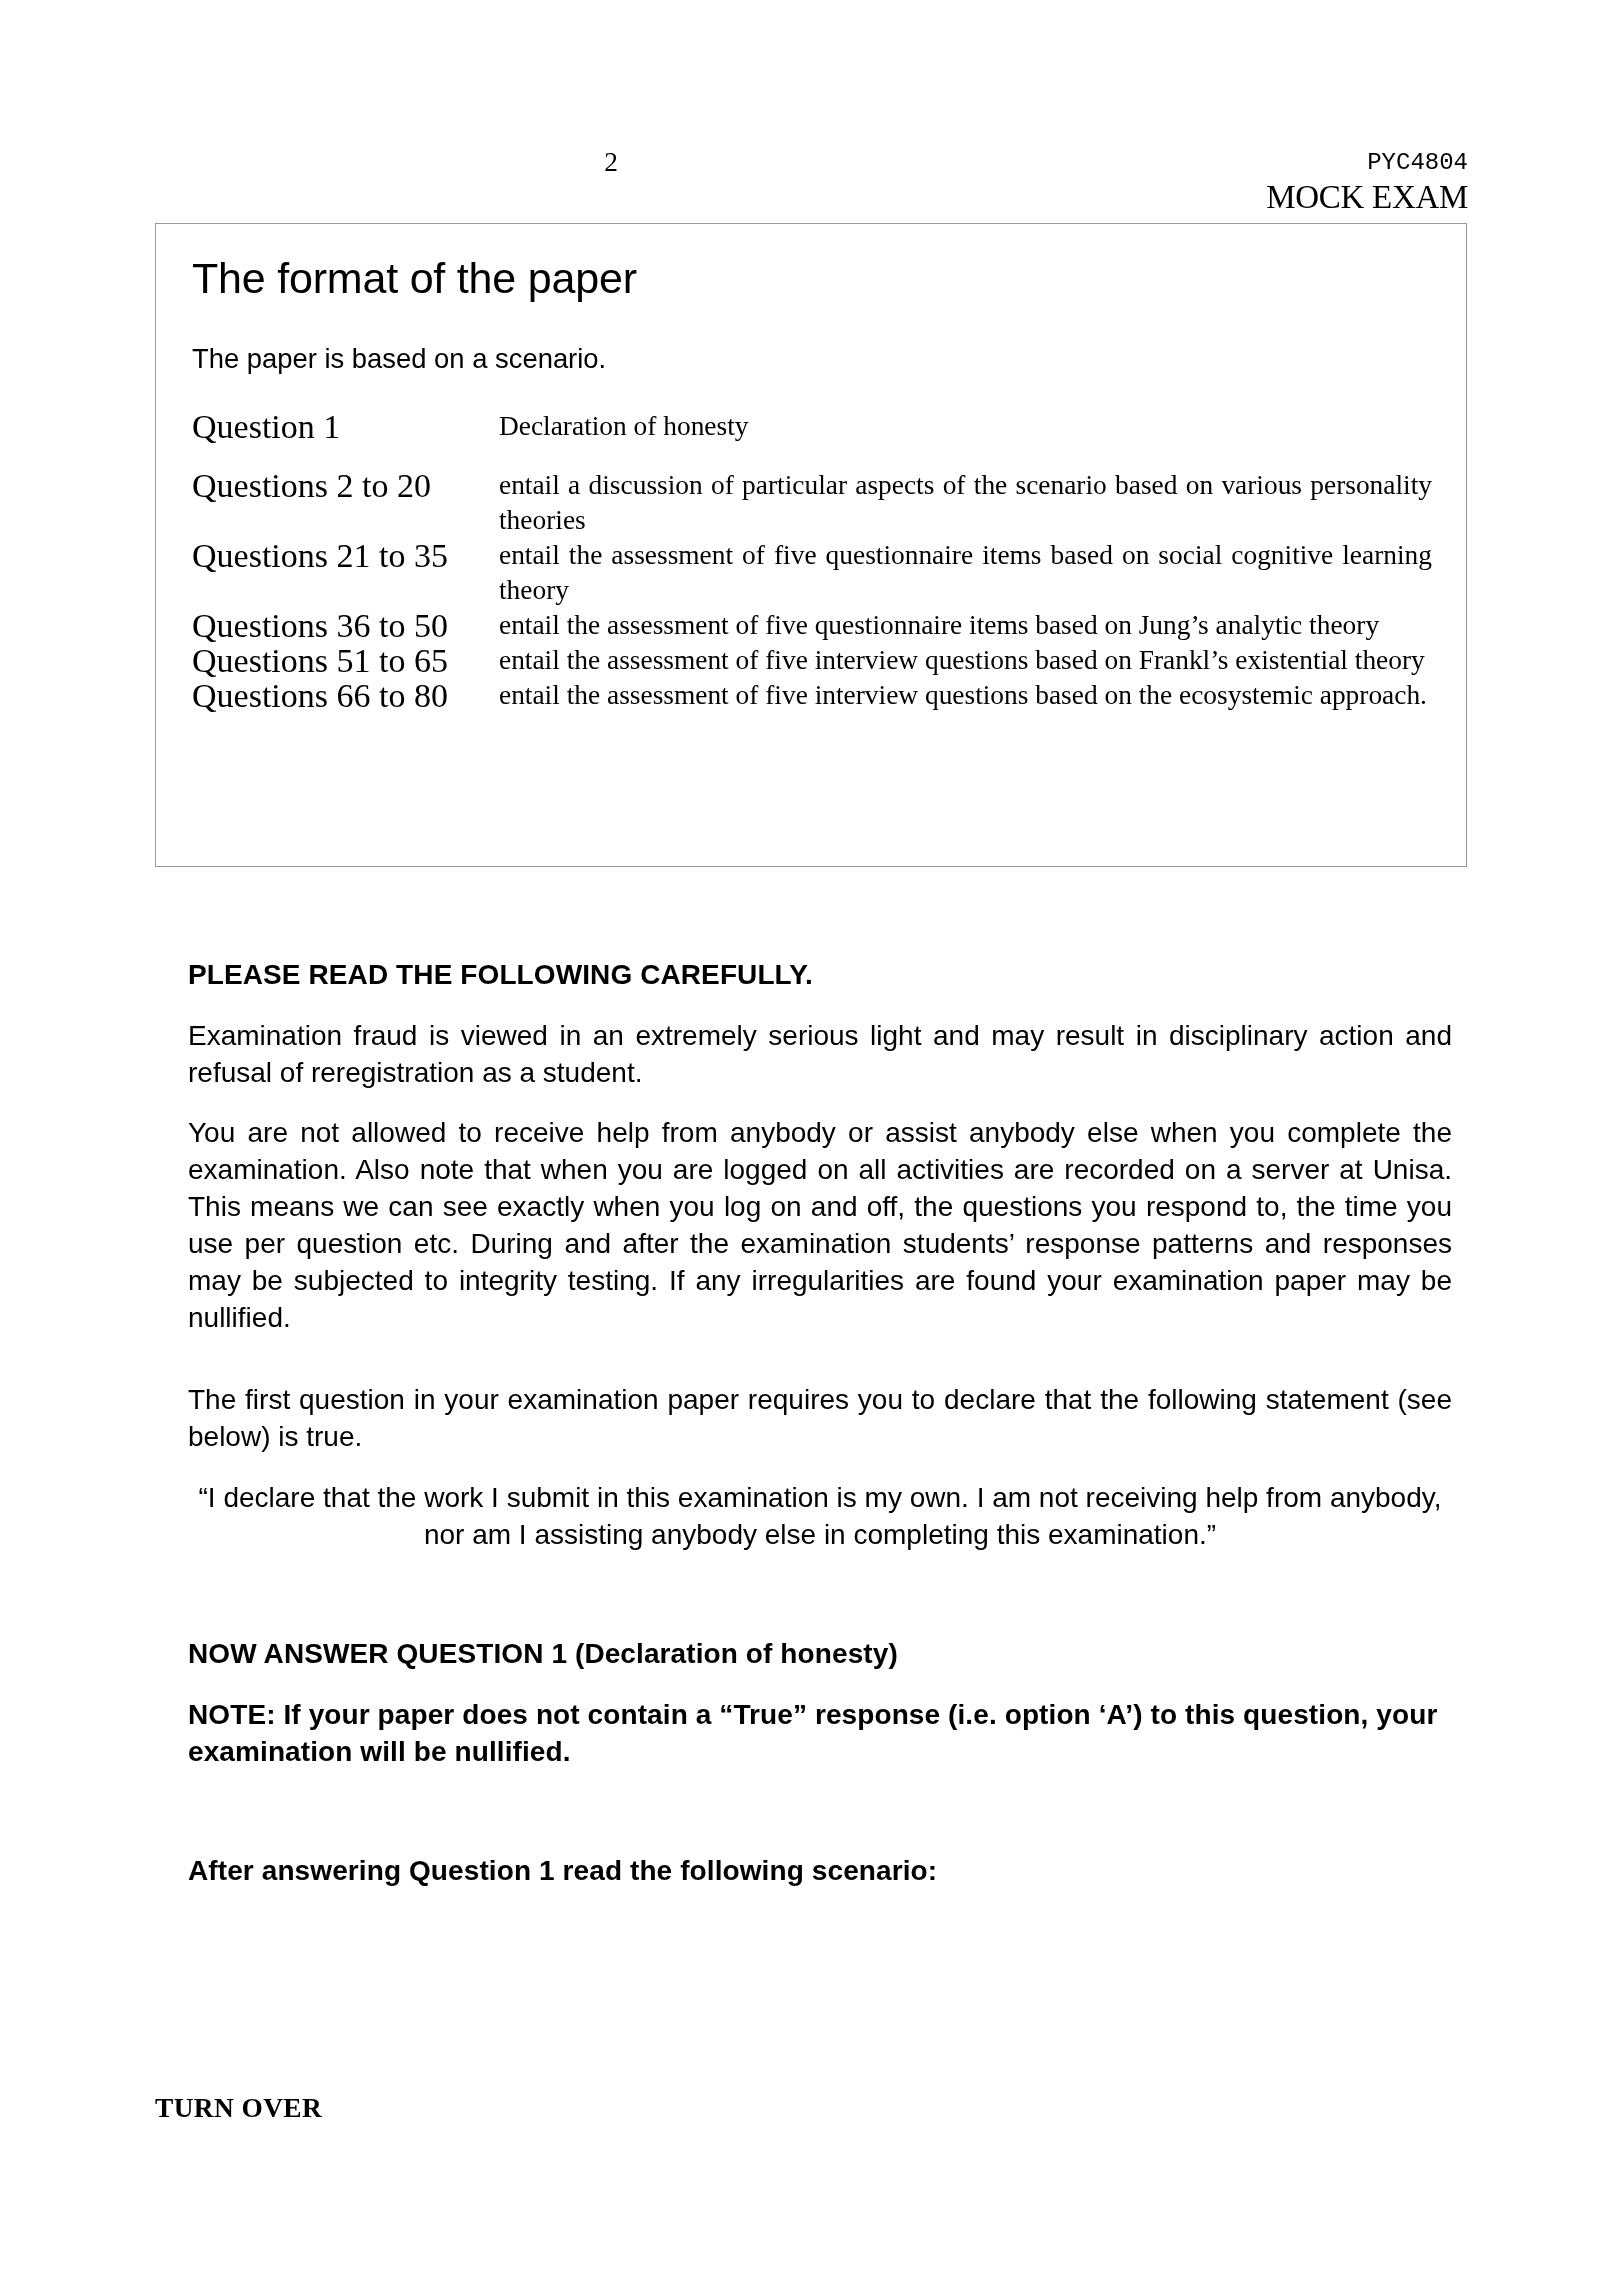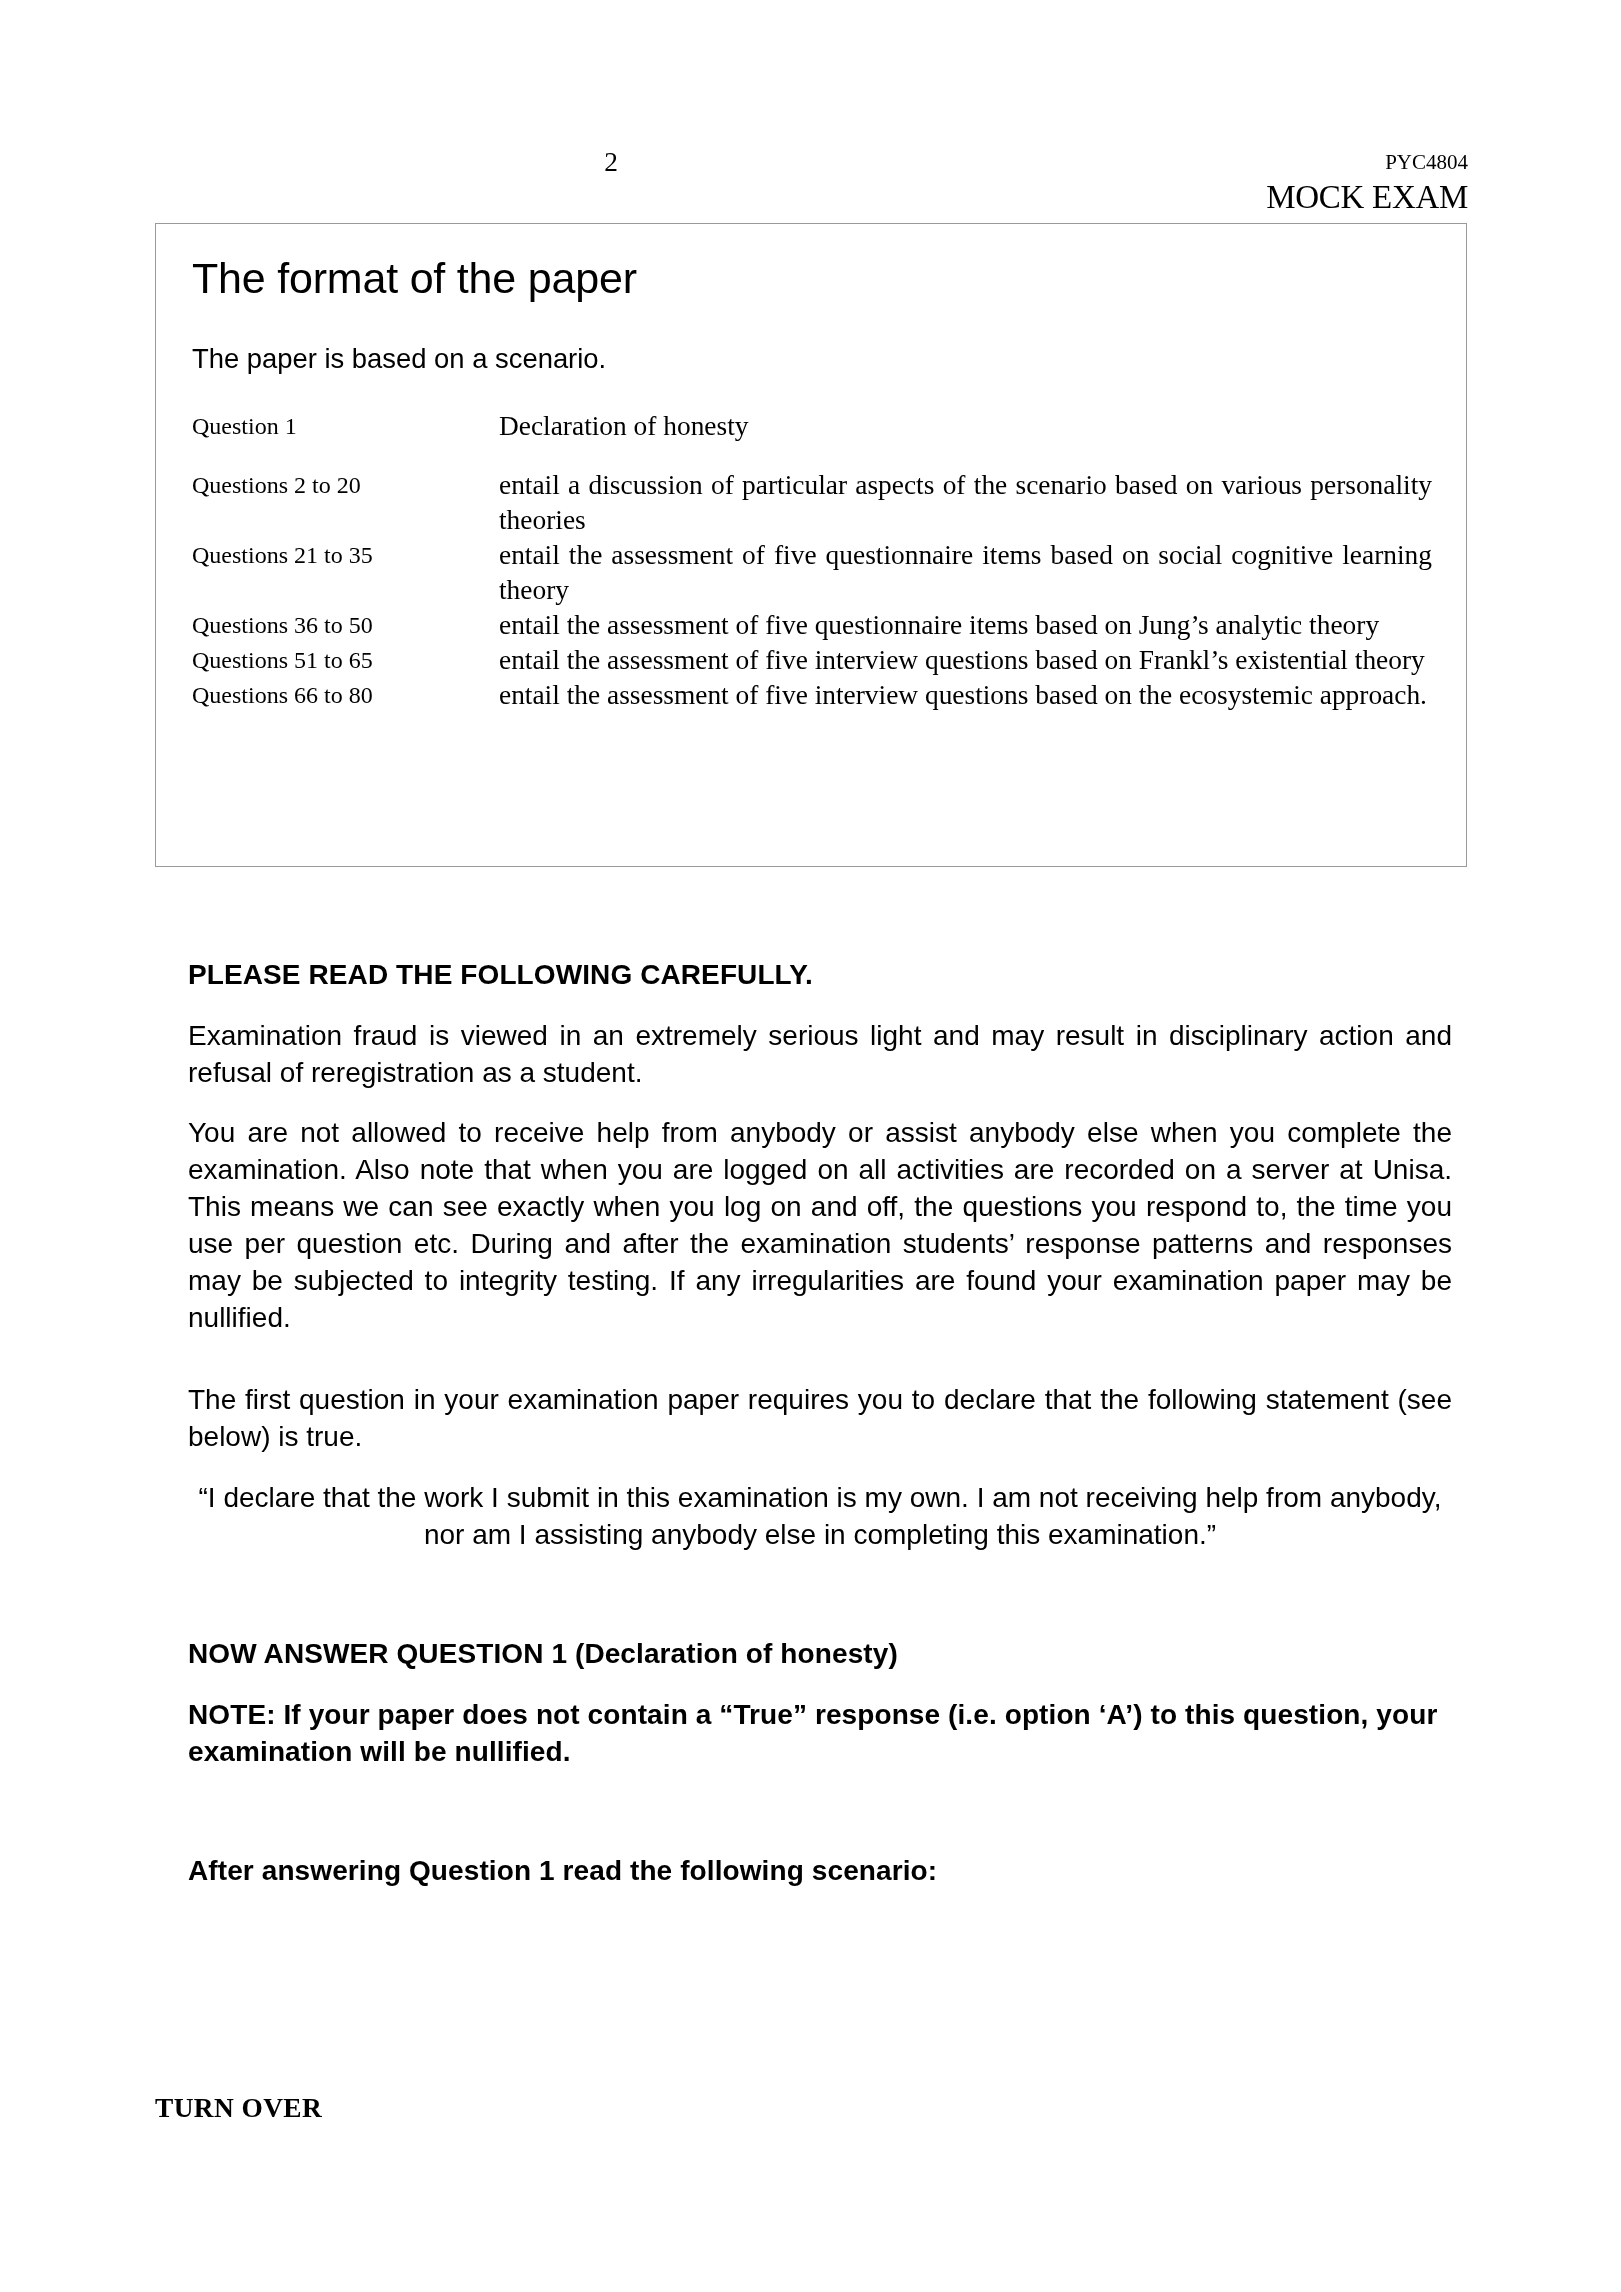--- a/index.html
+++ b/index.html
@@ -34,22 +34,22 @@
     text-align: center;
     font-family: "Liberation Serif", serif;
     font-size: 27.4px;
     line-height: 35px;
   }
   .header-code {
     position: absolute;
     right: 0;
     top: 0;
     text-align: center;
-    font-family: Liberation Serif, serif;
-    font-size: 21px;
+    font-family: Liberation Mono, monospace;
+    font-size: 24px;
     line-height: 35px;
   }
   .header-exam {
     position: absolute;
     right: 0;
     top: 35px;
     text-align: right;
     font-family: "Liberation Serif", serif;
     font-size: 33px;
     line-height: 35px;
@@ -95,21 +95,21 @@
     position: relative;
     width: 100%;
     margin-bottom: 0;
   }
   .row-label {
     position: absolute;
     left: 0;
     top: 0;
     width: 294px;
     font-family: "Liberation Serif", serif;
-    font-size: 24px;
+    font-size: 34px;
     line-height: 35px;
     white-space: nowrap;
   }
   .row-desc {
     margin-left: 307px;
     font-family: "Liberation Serif", serif;
     font-size: 27.4px;
     line-height: 35px;
     text-align: justify;
     text-justify: inter-word;

